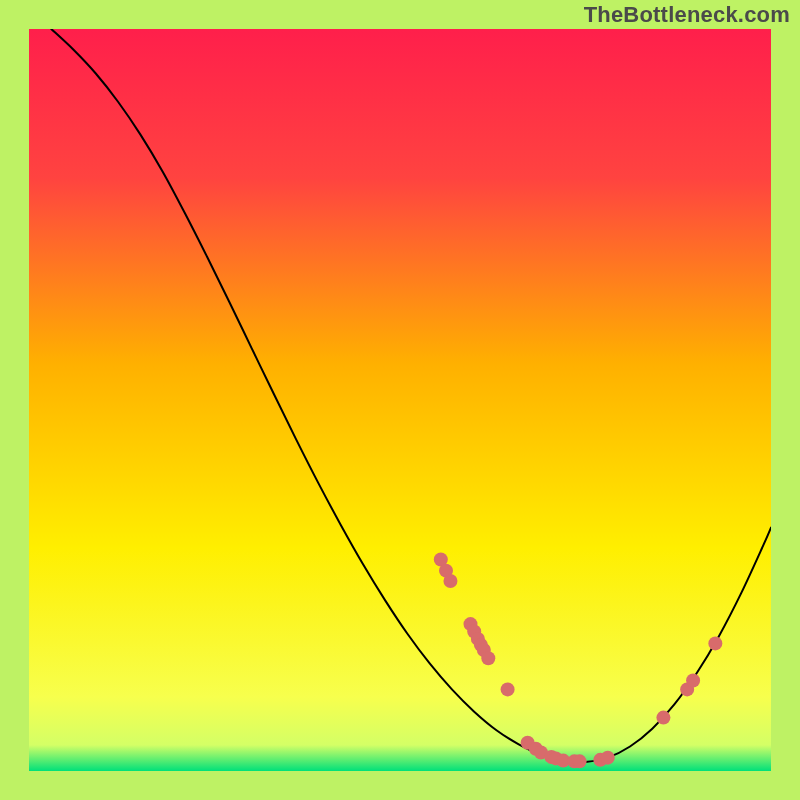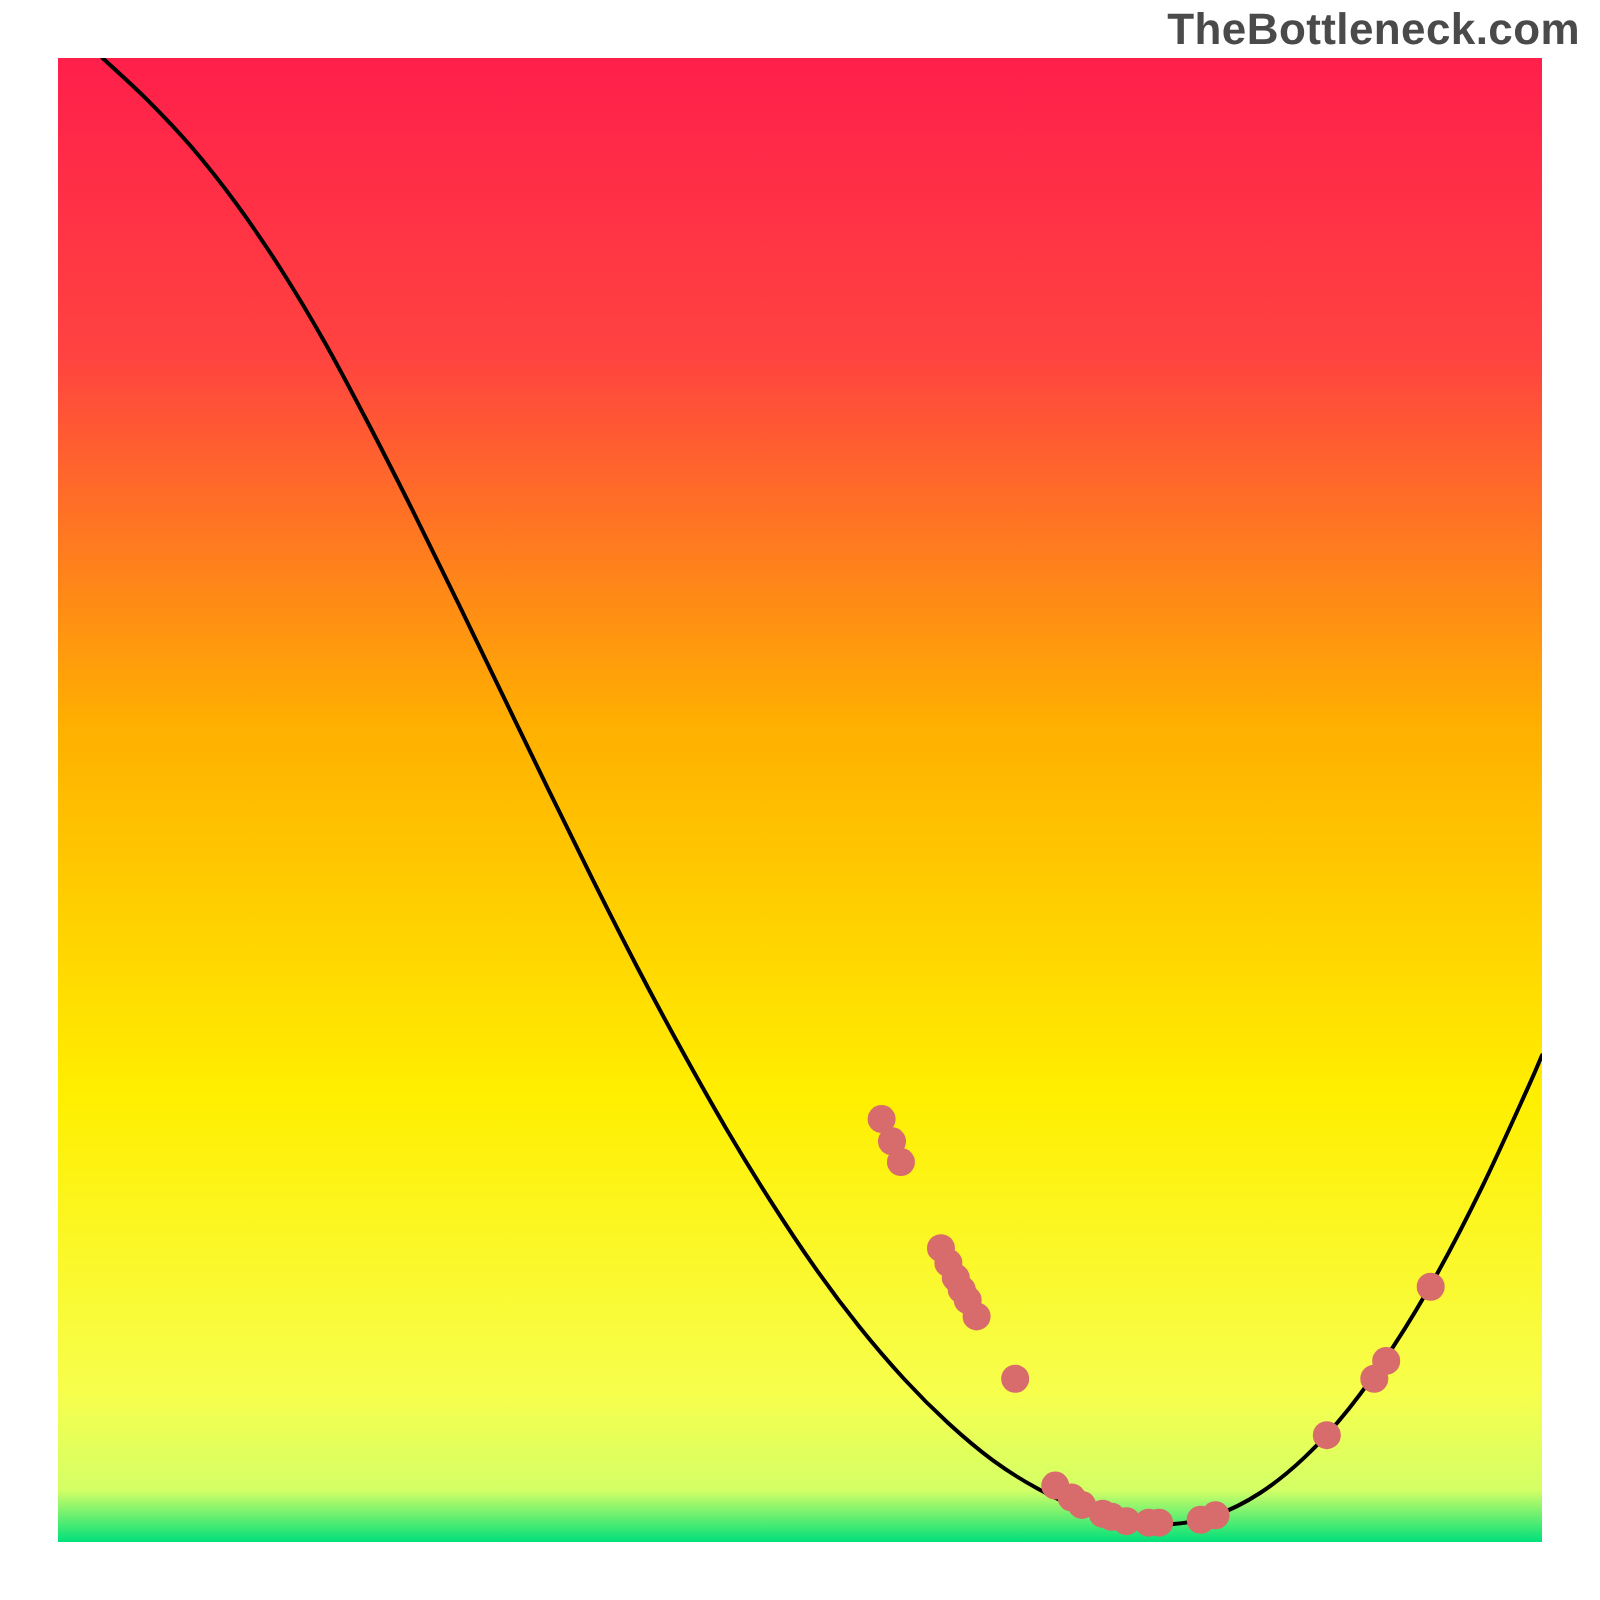--- a/index.html
+++ b/index.html
@@ -8,21 +8,21 @@
     width: 800px;
     height: 800px;
     background: #000;
     font-family: Arial, Helvetica, sans-serif;
     overflow: hidden;
   }
   .frame {
     position: relative;
     width: 800px;
     height: 800px;
-    background: #ffffff;
+    background: #bef264;
   }
   .watermark {
     position: absolute;
     top: 2px;
     right: 10px;
     color: #4a4a4a;
     font-size: 22px;
     font-weight: bold;
     letter-spacing: 0.2px;
     z-index: 5;

